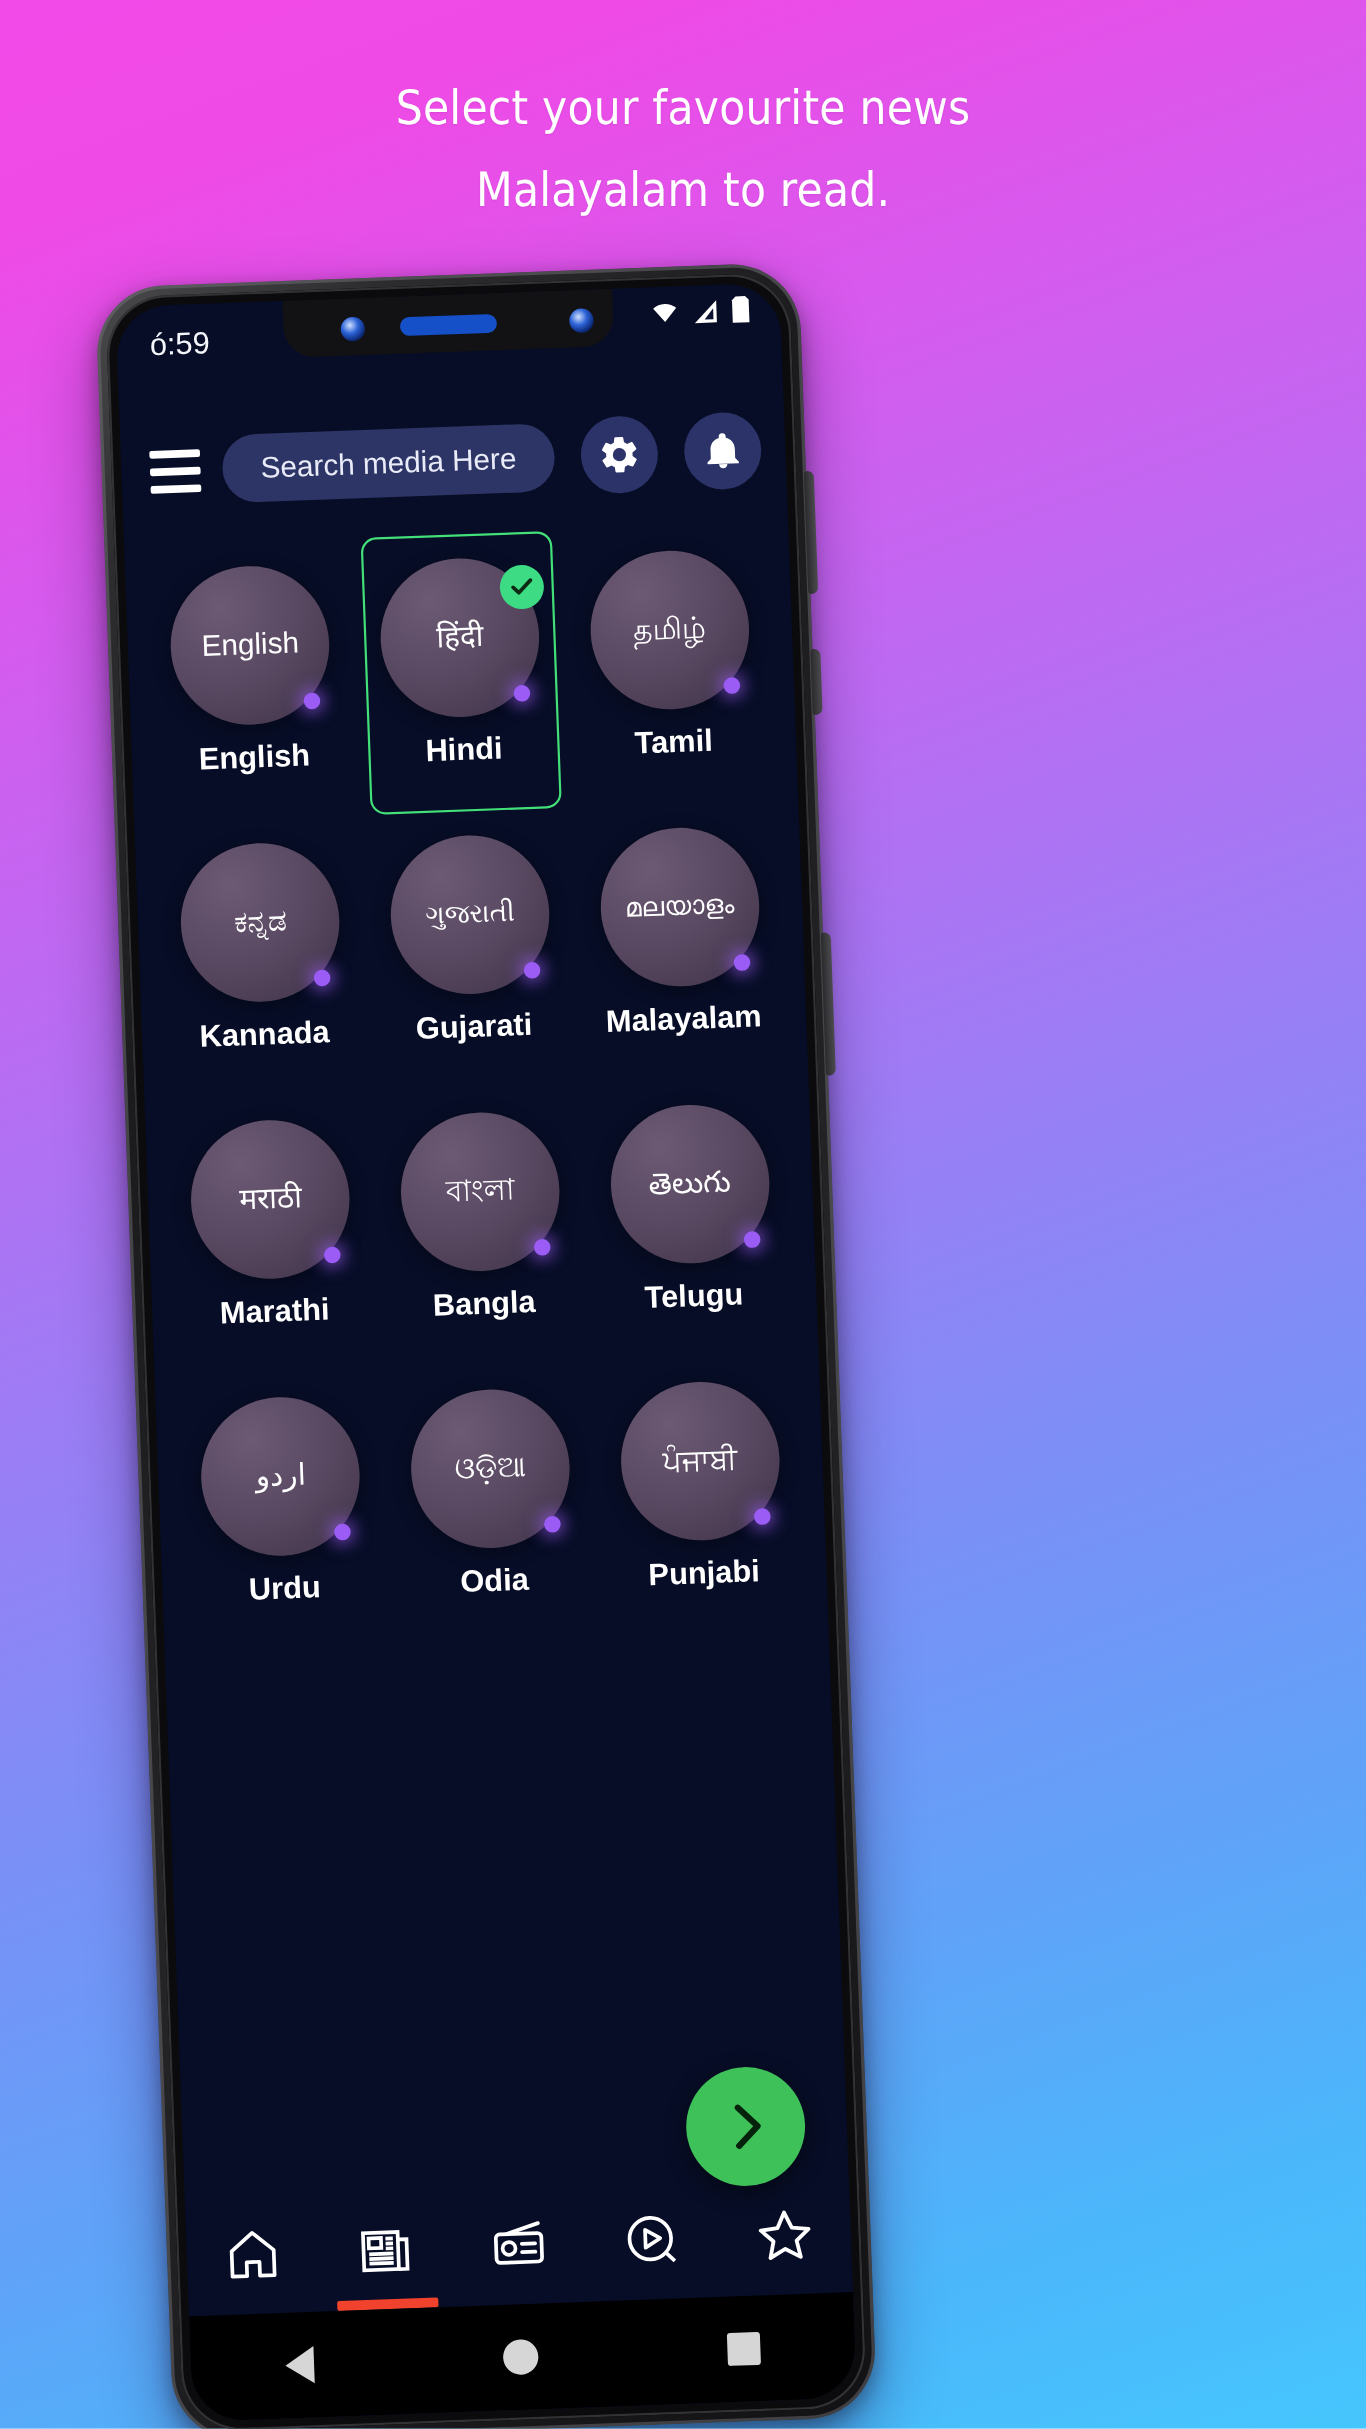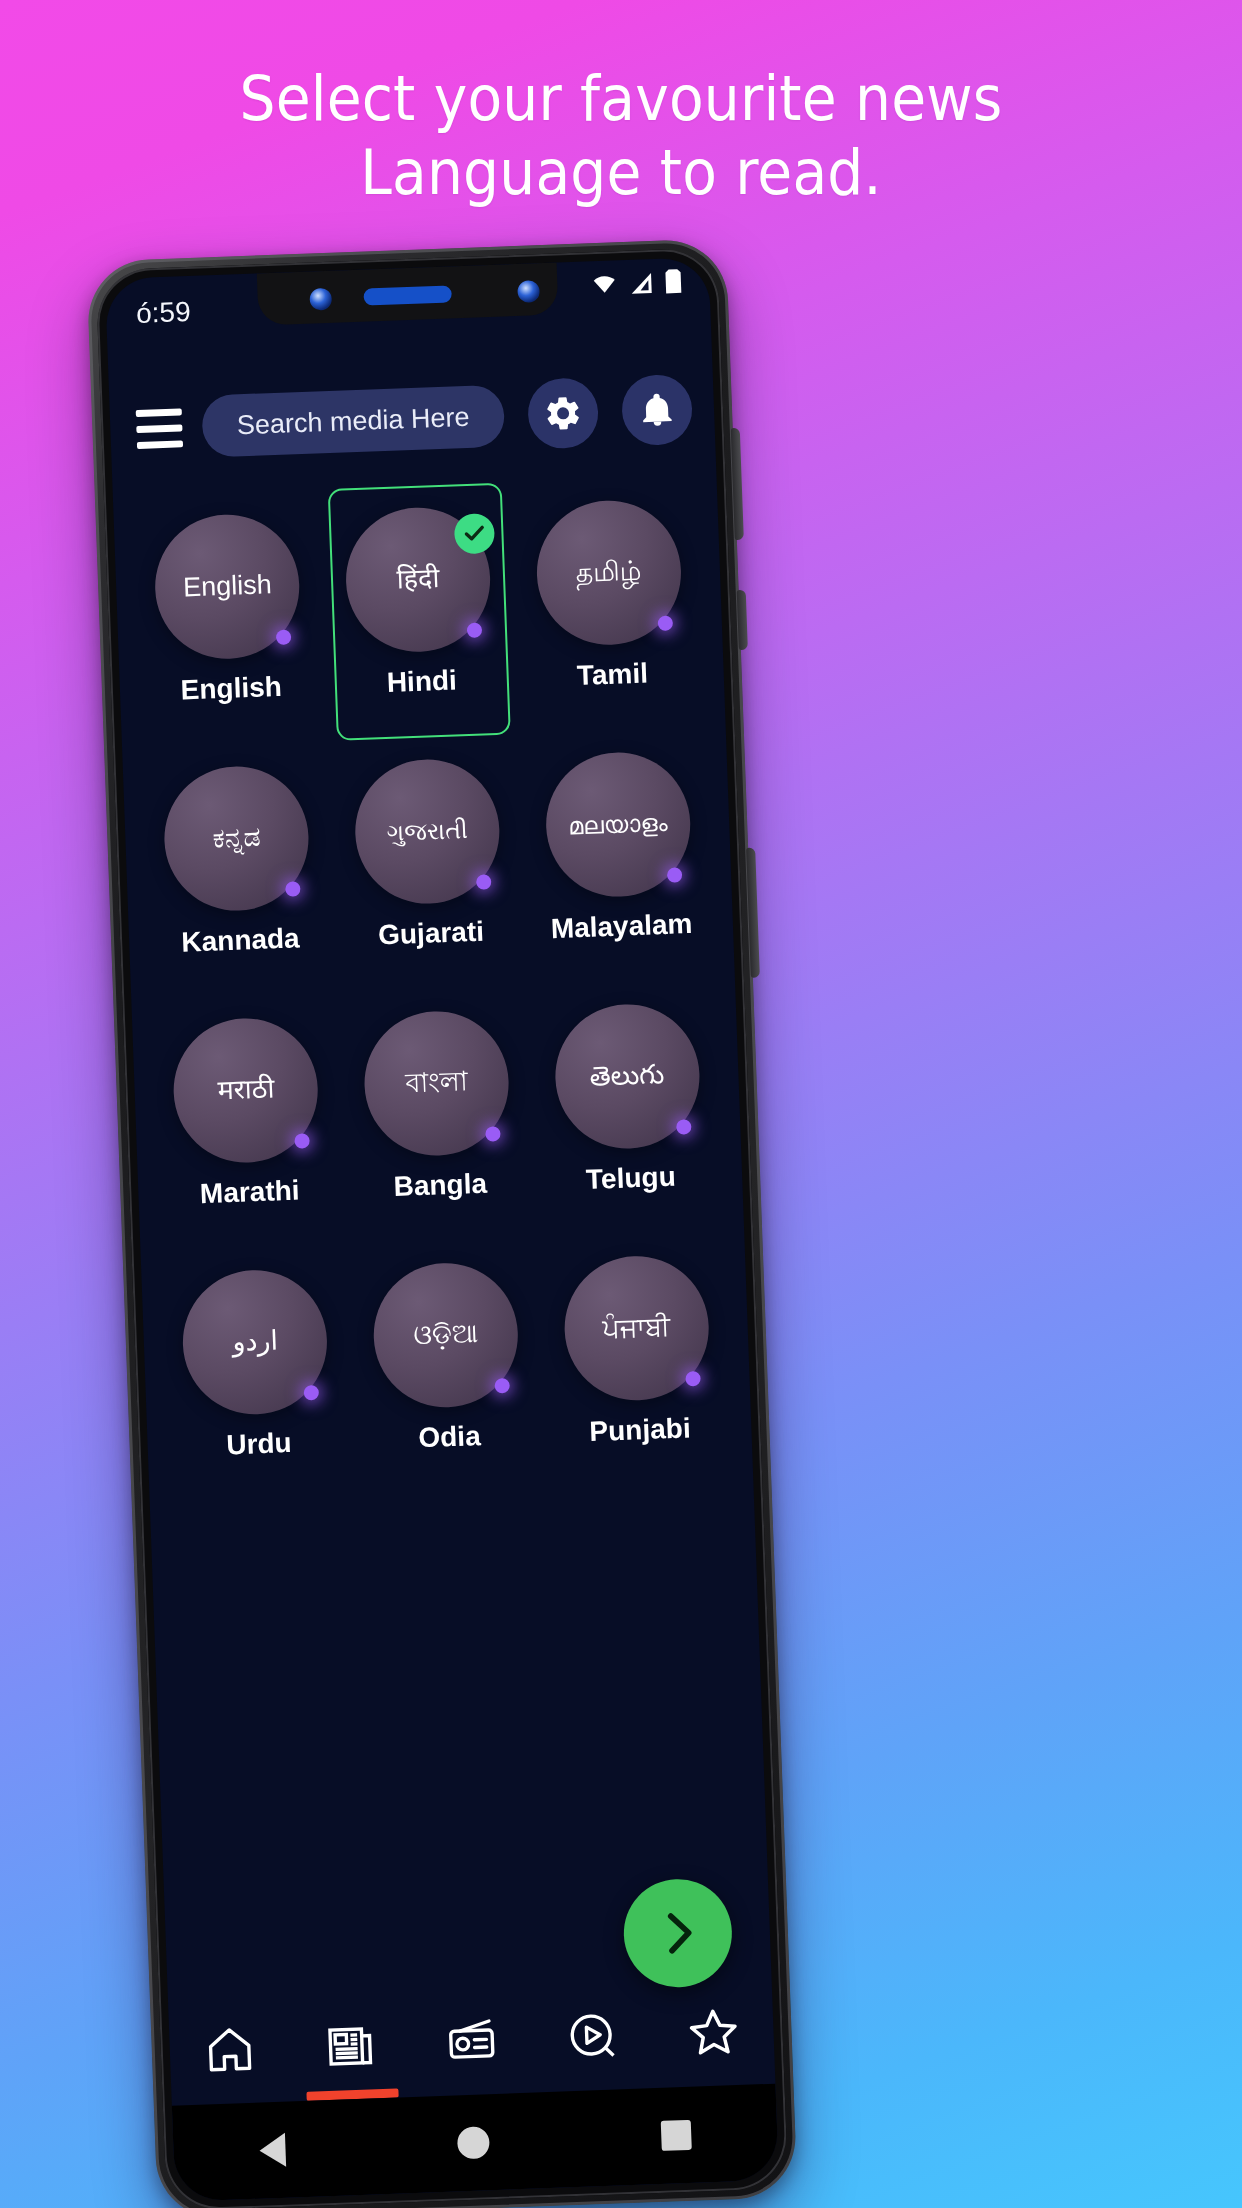--- a/index.html
+++ b/index.html
@@ -19,21 +19,21 @@
     overflow: hidden;
   }
 
   
   .headline {
     position: absolute;
     top: 62px; left: 0; right: 0;
     text-align: center;
     color: #ffffff;
     font-family: "DejaVu Sans Condensed", "Liberation Sans Narrow", "Liberation Sans", sans-serif;
-    font-size: 63px;
+    font-size: 43px;
     line-height: 74px;
     font-weight: 400;
     letter-spacing: 0.2px;
     text-shadow: 0 1px 2px rgba(80,0,90,0.10);
   }
   .headline .l2 { display:block; }
 
   
   #phone {
     position: absolute;
@@ -314,21 +314,21 @@
 
   svg { display: block; }
 </style>
 </head>
 <body>
 
 <div id="stage">
 
   <div class="headline">
     <span>Select your favourite news</span>
-    <span class="l2">Language to read.</span>
+    <span class="l2">Malayalam to read.</span>
   </div>
 
   <div id="phone">
     <div class="phone-body"></div>
     <div class="side-btn sb1"></div>
     <div class="side-btn sb2"></div>
     <div class="side-btn sb3"></div>
     <div class="phone-inner-ring"></div>
 
     <div class="screen">

